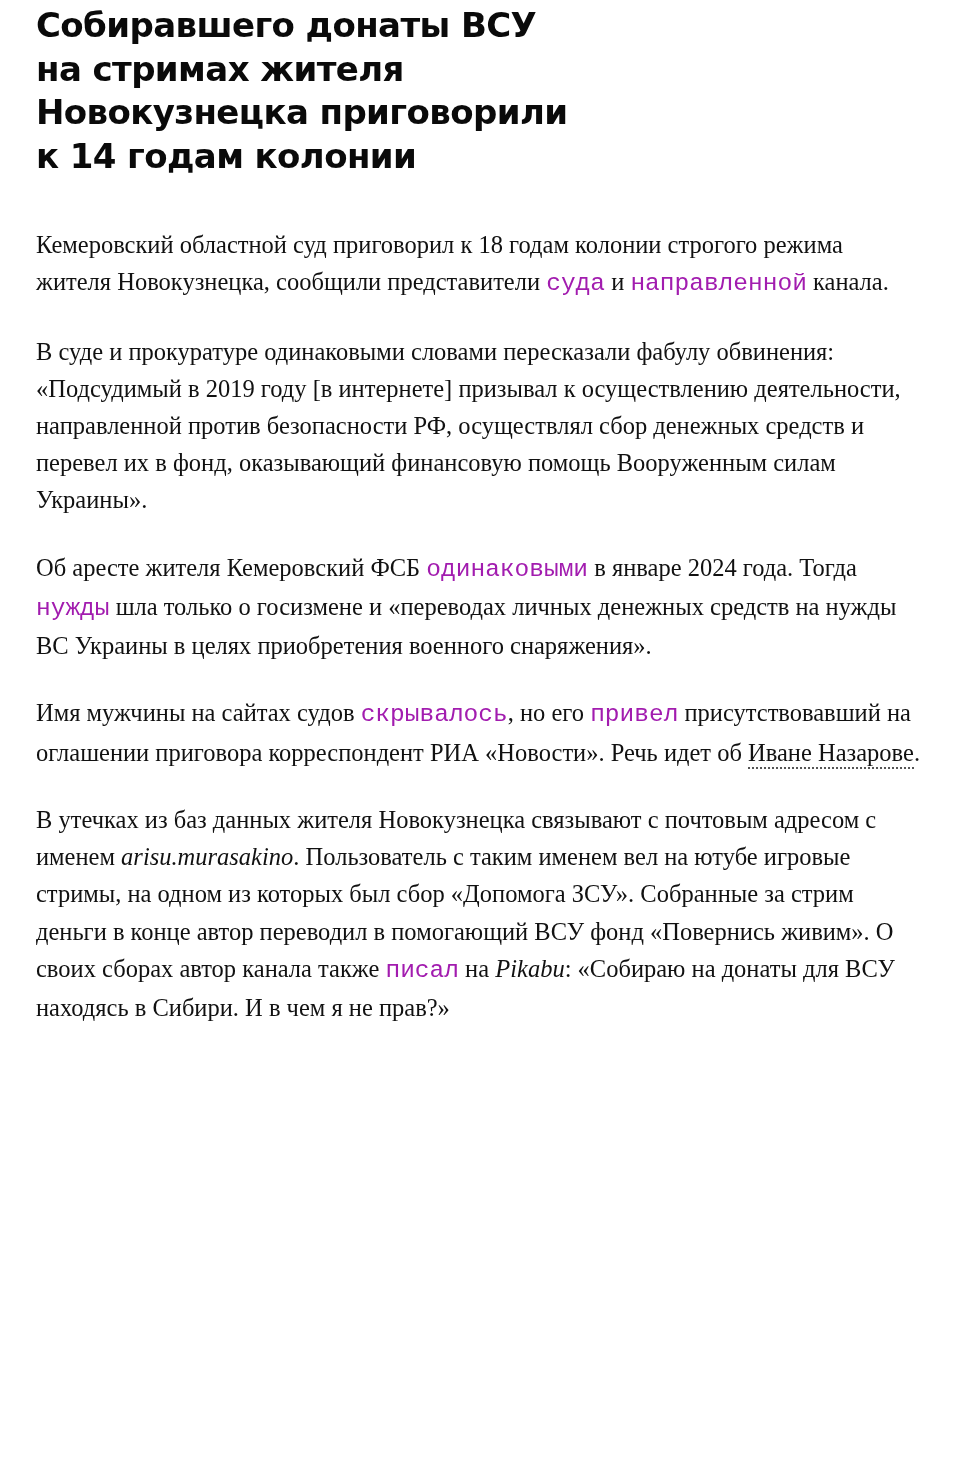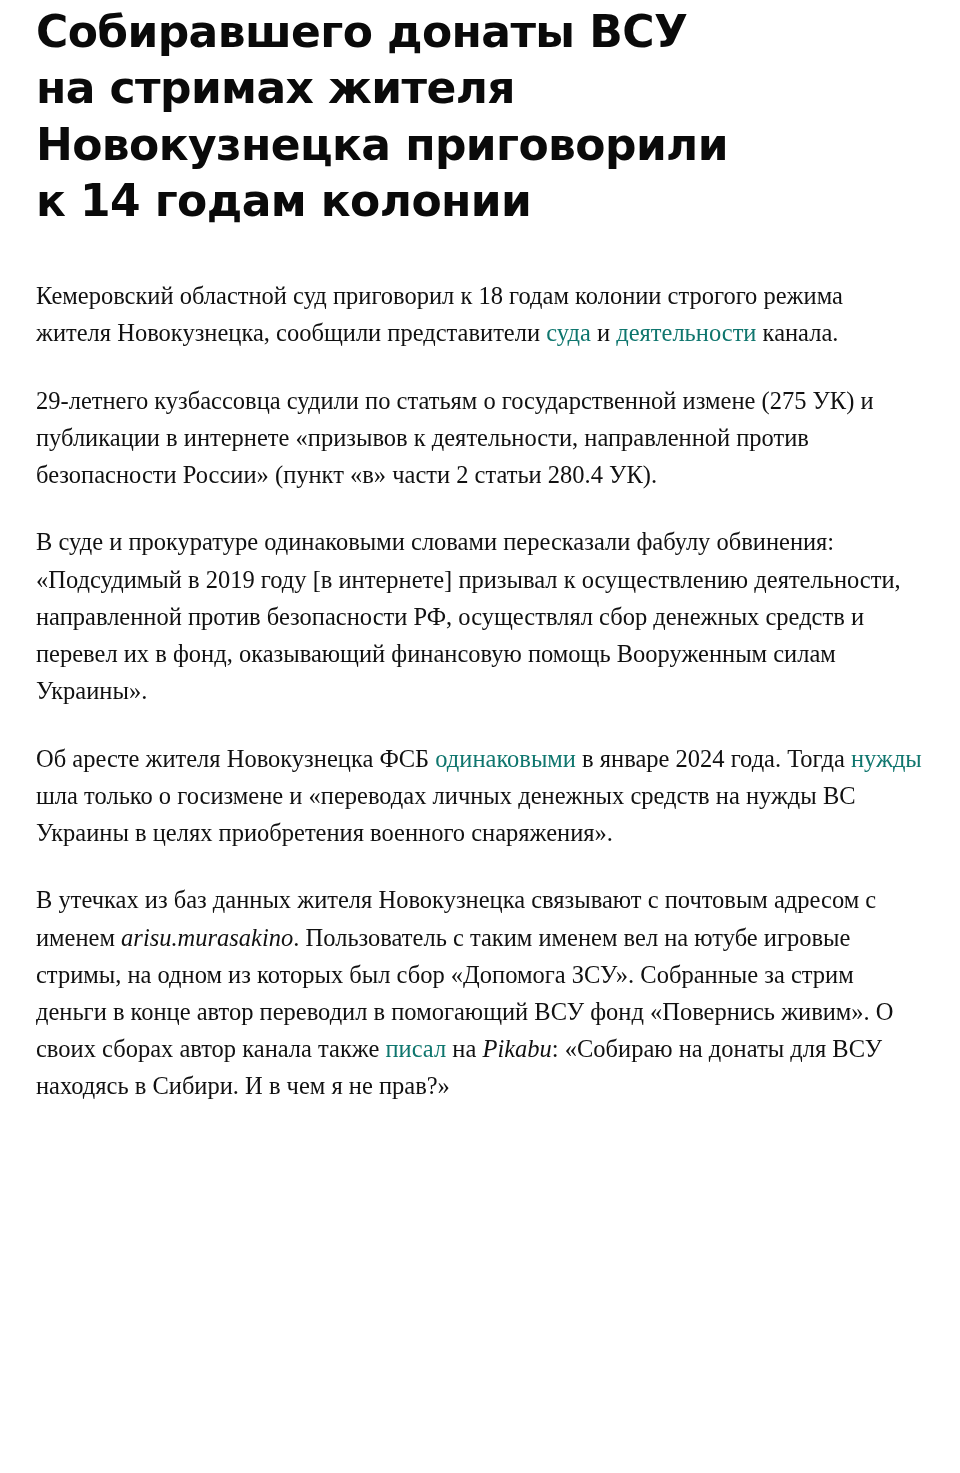--- a/index.html
+++ b/index.html
@@ -14,69 +14,70 @@
     font-family: "Liberation Serif", serif;
     color: #000000;
   }
   .page {
     width: 960px;
     padding: 0 36px;
   }
   .headline {
     font-family: "DejaVu Sans", sans-serif;
     font-weight: 700;
-    font-size: 44px;
+    font-size: 34px;
     line-height: 1.28;
     letter-spacing: -0.6px;
     color: #0a0a0a;
     margin: 0;
     padding-top: 4px;
     white-space: pre-line;
   }
   .article {
     margin-top: 48px;
   }
   .article p {
     font-family: "Liberation Serif", serif;
     font-size: 24.5px;
     line-height: 1.52;
     color: #111111;
     margin: 0 0 30px 0;
   }
   .article p:last-child { margin-bottom: 12px; }
   a.link {
-    color: #0f766e;
+    color: #a21caf;
     text-decoration: none;
+    font-family: Liberation Mono, monospace;
   }
   .dotted {
     border-bottom: 2px dotted #555;
     padding-bottom: 1px;
   }
   .italic { font-style: italic; }
   .spacer { height: 40px; }
 </style>
 </head>
 <body>
 
 <div class="page">
 
   <h1 class="headline">Собиравшего донаты ВСУ
 на стримах жителя
 Новокузнецка приговорили
 к 14 годам колонии</h1>
 
   <div class="article">
 
-    <p><span>Кемеровский областной суд приговорил к 18 годам колонии строгого режима жителя Новокузнецка, сообщили представители </span><a class="link" href="#">суда</a><span> и </span><a class="link" href="#">деятельности</a><span> канала.</span></p>
+    <p><span>Кемеровский областной суд приговорил к 18 годам колонии строгого режима жителя Новокузнецка, сообщили представители </span><a class="link" href="#">суда</a><span> и </span><a class="link" href="#">направленной</a><span> канала.</span></p>
 
-    <p>29-летнего кузбассовца судили по статьям о государственной измене (275 УК) и публикации в интернете «призывов к деятельности, направленной против безопасности России» (пункт «в» части 2 статьи 280.4 УК).</p>
 
     <p>В суде и прокуратуре одинаковыми словами пересказали фабулу обвинения: «Подсудимый в 2019 году [в интернете] призывал к осуществлению деятельности, направленной против безопасности РФ, осуществлял сбор денежных средств и перевел их в фонд, оказывающий финансовую помощь Вооруженным силам Украины».</p>
 
-    <p><span>Об аресте жителя Новокузнецка ФСБ </span><a class="link" href="#">одинаковыми</a><span> в январе 2024 года. Тогда </span><a class="link" href="#">нужды</a><span> шла только о госизмене и «переводах личных денежных средств на нужды ВС Украины в целях приобретения военного снаряжения».</span></p>
+    <p><span>Об аресте жителя Кемеровский ФСБ </span><a class="link" href="#">одинаковыми</a><span> в январе 2024 года. Тогда </span><a class="link" href="#">нужды</a><span> шла только о госизмене и «переводах личных денежных средств на нужды ВС Украины в целях приобретения военного снаряжения».</span></p>
 
+    <p><span>Имя мужчины на сайтах судов </span><a class="link" href="#">скрывалось</a><span>, но его </span><a class="link" href="#">привел</a><span> присутствовавший на оглашении приговора корреспондент РИА «Новости». Речь идет об </span><span class="dotted">Иване Назарове</span><span>.</span></p>
 
     <p><span>В утечках из баз данных жителя Новокузнецка связывают с почтовым адресом с именем </span><span class="italic">arisu.murasakino</span><span>. Пользователь с таким именем вел на ютубе игровые стримы, на одном из которых был сбор «Допомога ЗСУ». Собранные за стрим деньги в конце автор переводил в помогающий ВСУ фонд «Повернись живим». О своих сборах автор канала также </span><a class="link" href="#">писал</a><span> на </span><span class="italic">Pikabu</span><span>: «Собираю на донаты для ВСУ находясь в Сибири. И в чем я не прав?»</span></p>
 
   </div>
 
   <div class="spacer"></div>
 </div>
 
 </body></html>

